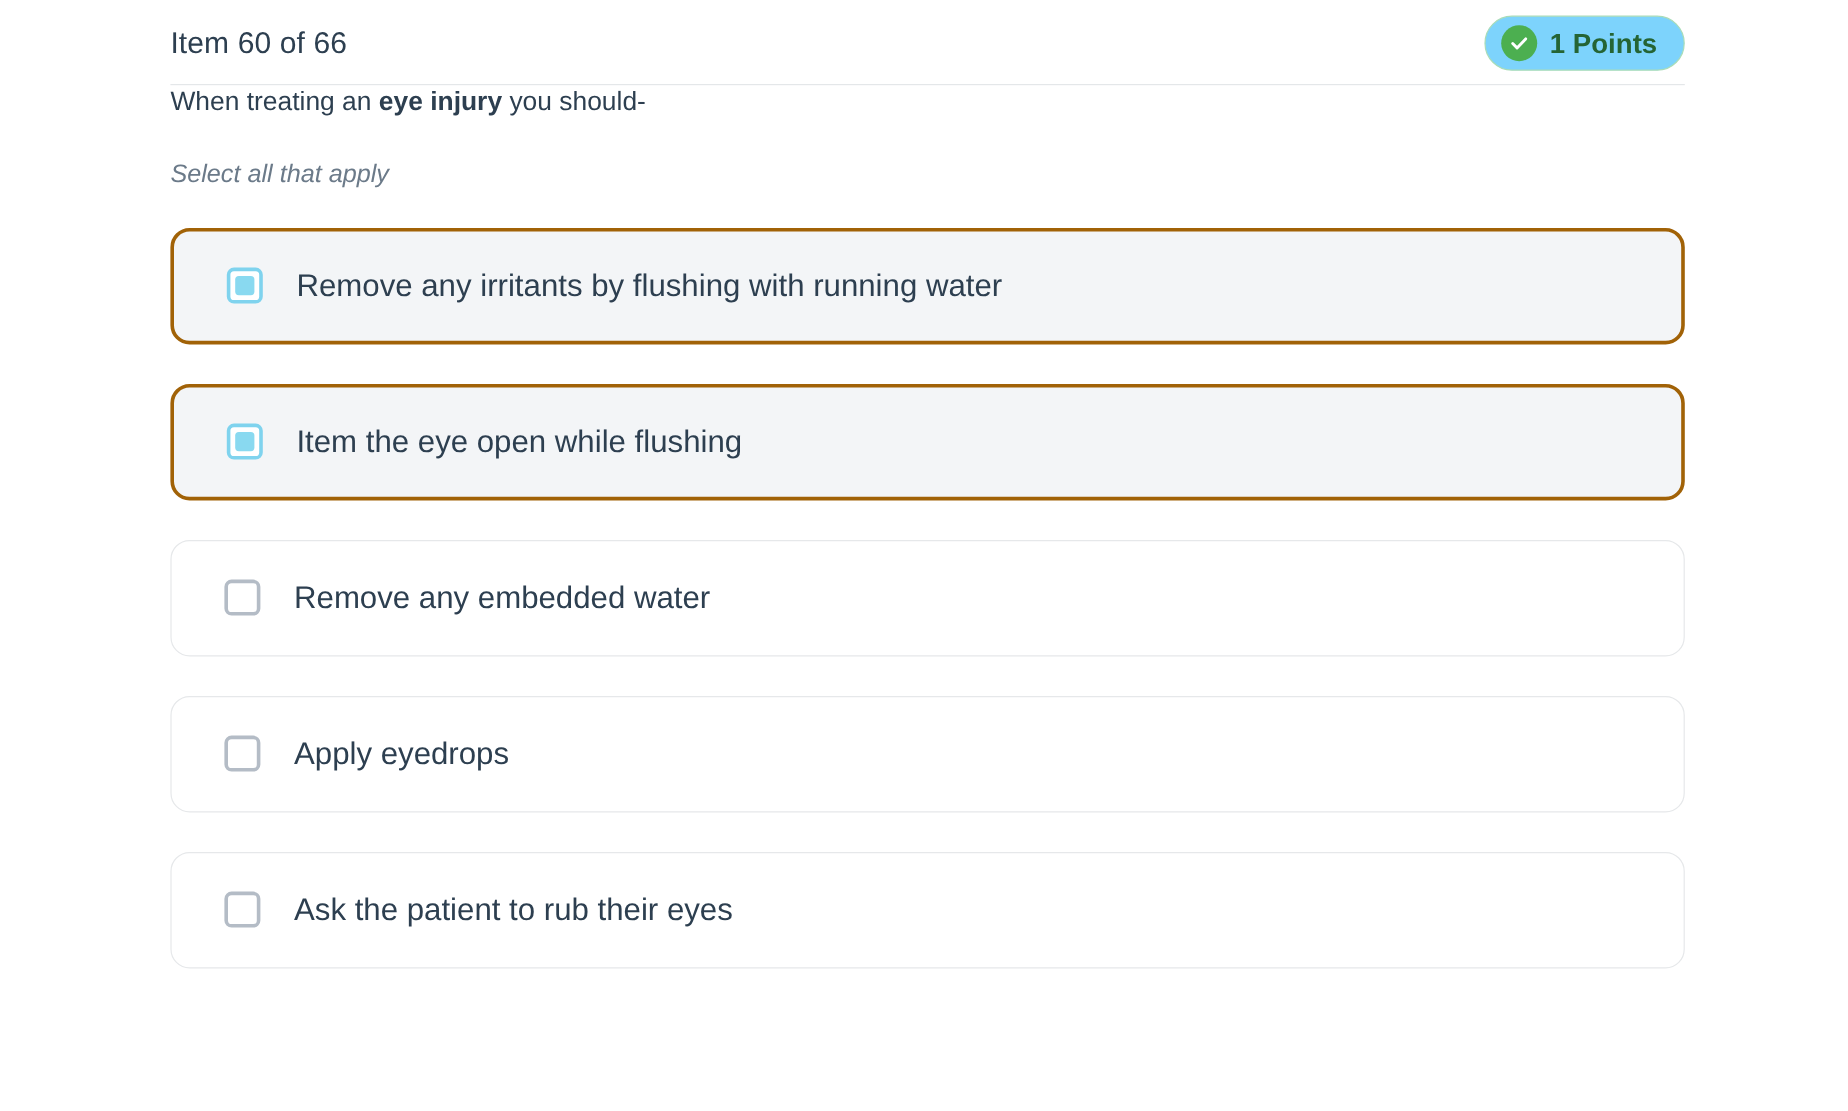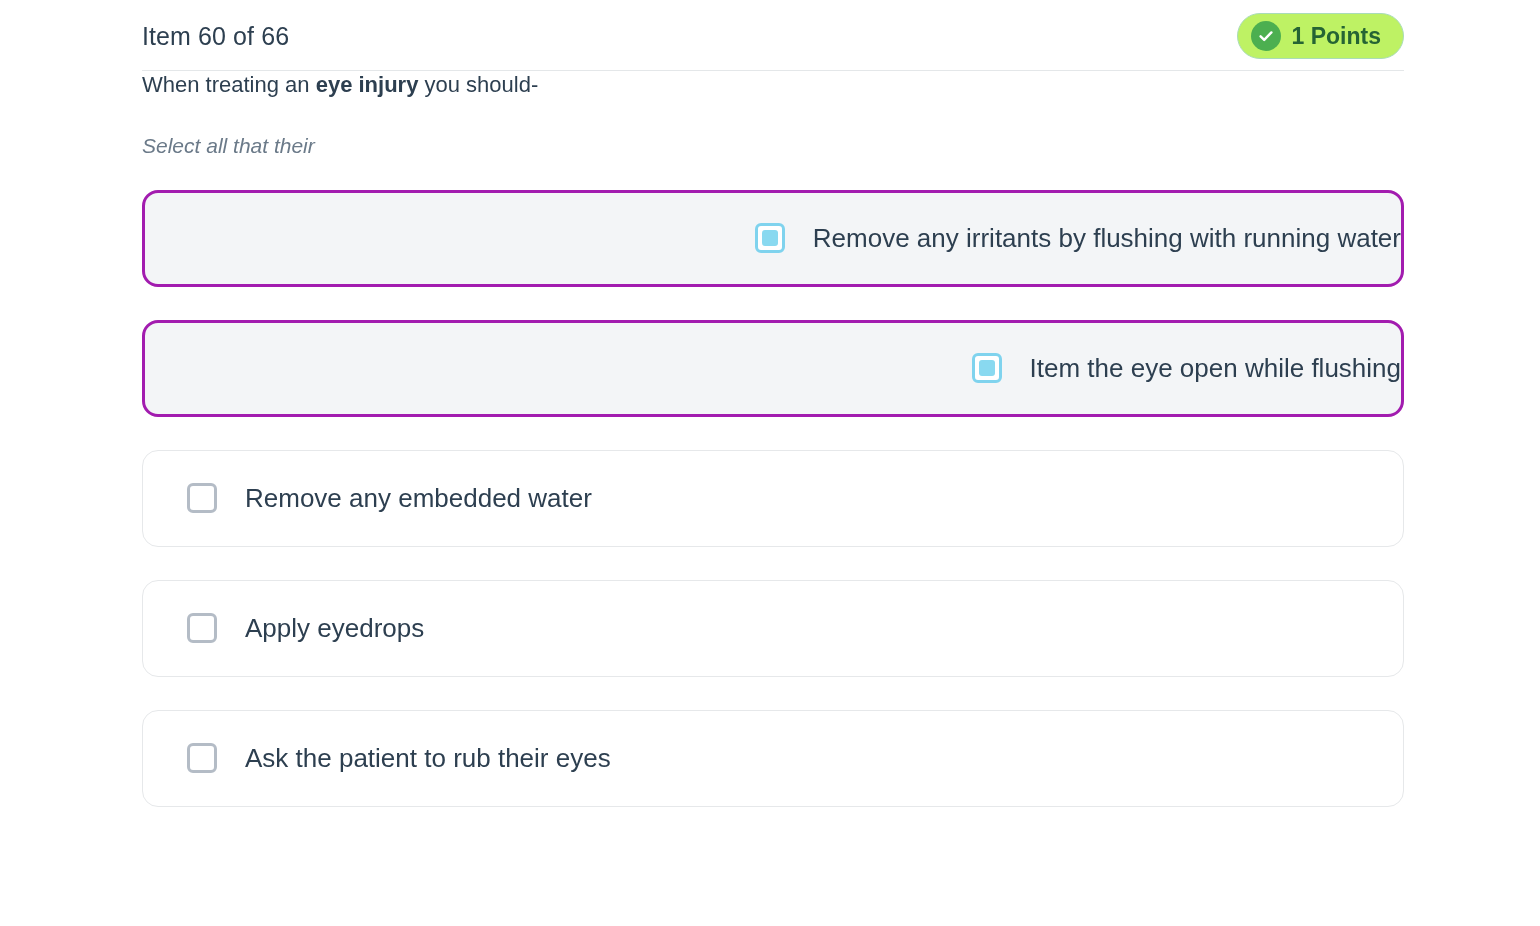--- a/index.html
+++ b/index.html
@@ -44,21 +44,21 @@
     font-weight: 400;
   }
 
   .points-badge {
     display: inline-flex;
     align-items: center;
     gap: 11px;
     border: 1px solid #a9dcb8;
     border-radius: 999px;
     padding: 7px 22px 7px 13px;
-    background: #bef264;
+    background: #7dd3fc;
     box-sizing: border-box;
     height: 46px;
     justify-content: space-between;
   }
 
   .check-circle {
     width: 30px;
     height: 30px;
     border-radius: 50%;
     background: #4caf50;
@@ -123,22 +123,21 @@
     display: flex;
     align-items: center;
     padding-left: 44px;
     background: #ffffff;
     border: 1.5px solid #e6e8ea;
     cursor: pointer;
   }
 
   .option-row.selected {
     background: #f3f5f7;
-    border: 3px solid #a21caf;
-    justify-content: flex-end;
+    border: 3px solid #a16207;
   }
 
   
   .cbox {
     width: 30px;
     height: 30px;
     box-sizing: border-box;
     border-radius: 6px;
     border: 3px solid #b4bcc6;
     background: #ffffff;
@@ -185,21 +184,21 @@
           <svg width="18" height="18" viewBox="0 0 18 18" aria-hidden="true">
             <path d="M3.6 9.3 L7.2 12.9 L14.4 5.4" fill="none" stroke="#ffffff" stroke-width="2.4" stroke-linecap="round" stroke-linejoin="round"></path>
           </svg>
         </span>
         <span class="points-text">1 Points</span>
       </div>
     </div>
 
     <div class="question-block">
       <p class="question-text"><span>When treating an </span><b>eye injury</b><span> you should-</span></p>
-      <p class="select-hint">Select all that their</p>
+      <p class="select-hint">Select all that apply</p>
     </div>
 
     <div class="options">
 
       <div class="option-row selected">
         <span class="cbox">
             <span class="inner"></span>
           </span>
         <span class="option-label">Remove any irritants by flushing with running water</span>
       </div>

